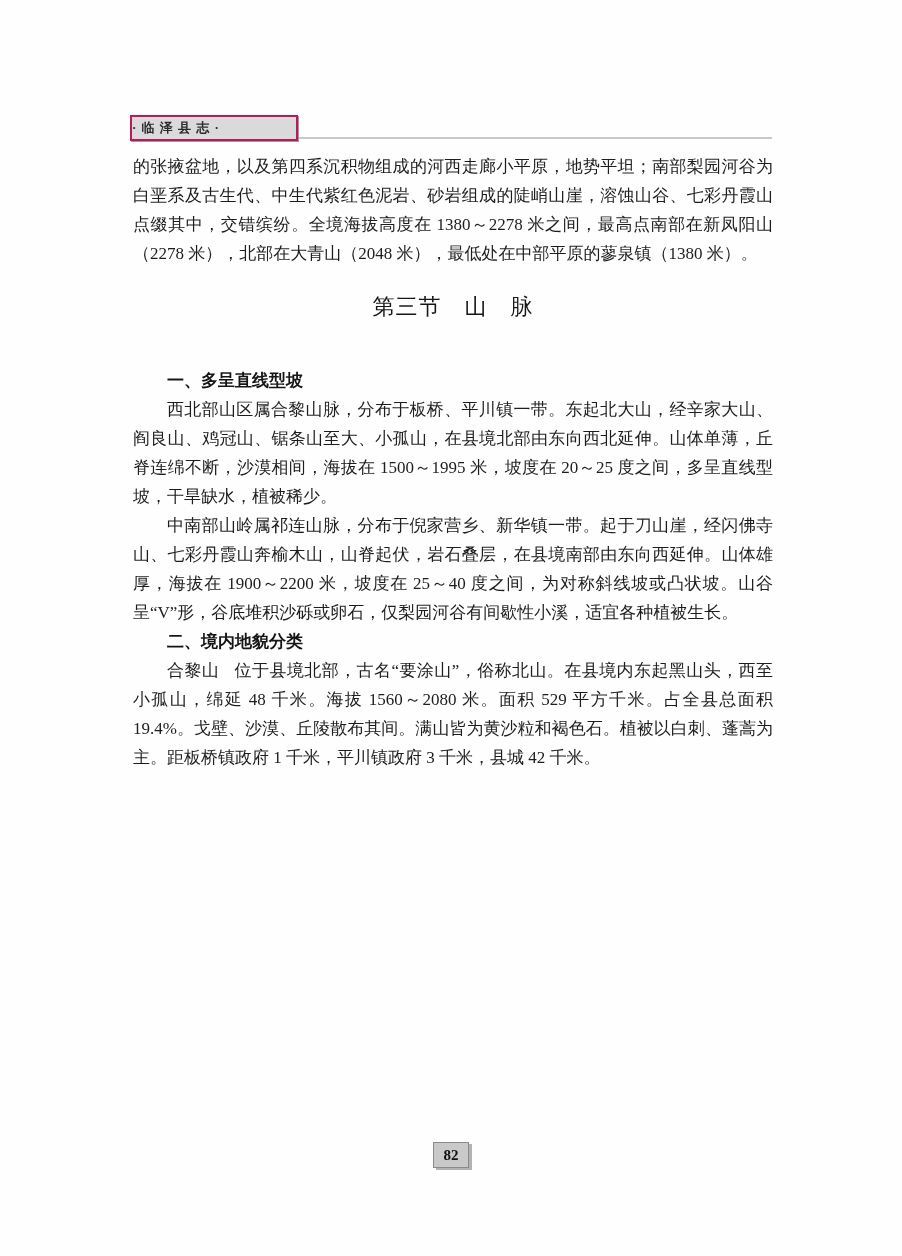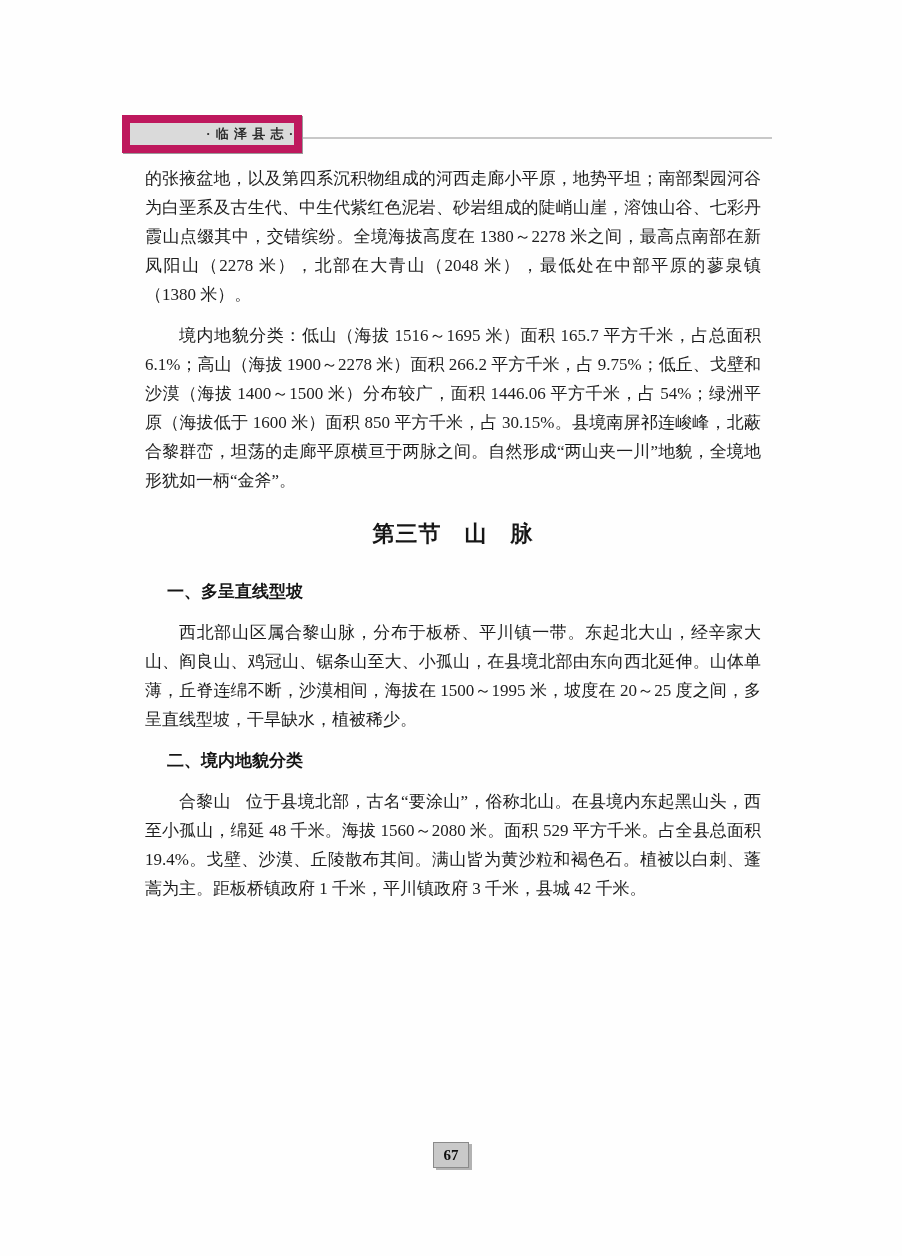--- a/index.html
+++ b/index.html
@@ -20,30 +20,30 @@
   .header-rule {
     position: absolute;
     left: 134px;
     top: 137px;
     width: 638px;
     height: 2px;
     background: #c8c8c8;
   }
   .header-box {
     position: absolute;
-    left: 122px;
+    left: 130px;
     top: 115px;
     width: 164px;
     height: 22px;
     background: #dadada;
-    border: 8px solid #be185d;
+    border: 2px solid #be185d;
     box-shadow: 1px 1px 0 #9a9a9a;
     display: flex;
     align-items: center;
-    justify-content: flex-end;
+    justify-content: flex-start;
     z-index: 2;
   }
   .header-box span {
     font-family: "Liberation Serif", "DejaVu Serif", serif;
     font-weight: bold;
     font-size: 13px;
     letter-spacing: 1px;
     color: #2b2b2b;
     white-space: nowrap;
   }
@@ -51,27 +51,27 @@
   .content {
     position: absolute;
     left: 133px;
     top: 152px;
     width: 640px;
     font-size: 17px;
     line-height: 29px;
     text-align: justify;
     color: #1d1d1d;
   }
-  .content p { margin: 12px; }
+  .content p { margin: 0; }
   .indent { text-indent: 2em; }
   .section-heading {
-    margin: 24px 0 28px 0;
+    margin: 24px 0 44px 0;
     font-family: "Liberation Serif", "DejaVu Serif", serif;
     font-size: 22px;
-    font-weight: bold;
+    font-weight: normal;
     line-height: 30px;
     text-align: center;
     text-indent: 0;
     letter-spacing: 1px;
     color: #161616;
   }
   .subheading {
     margin: 0;
     font-family: "Liberation Sans", sans-serif;
     font-weight: bold;
@@ -110,36 +110,36 @@
 
   <div class="header-rule"></div>
   <div class="header-box">
     <span>· 临 泽 县 志 ·</span>
   </div>
 
   <main class="content">
 
     <p class="body-para">的张掖盆地，以及第四系沉积物组成的河西走廊小平原，地势平坦；南部梨园河谷为白垩系及古生代、中生代紫红色泥岩、砂岩组成的陡峭山崖，溶蚀山谷、七彩丹霞山点缀其中，交错缤纷。全境海拔高度在 1380～2278 米之间，最高点南部在新凤阳山（2278 米），北部在大青山（2048 米），最低处在中部平原的蓼泉镇（1380 米）。</p>
 
-    <p class="body-para indent">境内地貌分类：低山（海拔 1516～1695 米）面积 165.7 平方千米，占总面积 6.1%；高山（海拔 1900～2278 米）面积 266.2 平方千米，占 9.75%；低丘、戈壁和沙漠（海拔 1400～1500 米）分布较广，面积 1446.06 平方千米，占 54%；绿洲平原（海拔低于 1600 米）面积 850 平方千米，占 30.15%。县境南屏祁连峻峰，北蔽合黎群峦，坦荡的走廊平原横亘于两脉之间。自然形成“两山夹一川”地貌，全境地形犹如一柄“金斧”。</p>
 
     <h1 class="section-heading">第三节　山　脉</h1>
 
     <h2 class="subheading">一、多呈直线型坡</h2>
 
     <p class="body-para indent">西北部山区属合黎山脉，分布于板桥、平川镇一带。东起北大山，经辛家大山、阎良山、鸡冠山、锯条山至大、小孤山，在县境北部由东向西北延伸。山体单薄，丘脊连绵不断，沙漠相间，海拔在 1500～1995 米，坡度在 20～25 度之间，多呈直线型坡，干旱缺水，植被稀少。</p>
 
+    <p class="body-para indent">中南部山岭属祁连山脉，分布于倪家营乡、新华镇一带。起于刀山崖，经闪佛寺山、七彩丹霞山奔榆木山，山脊起伏，岩石叠层，在县境南部由东向西延伸。山体雄厚，海拔在 1900～2200 米，坡度在 25～40 度之间，为对称斜线坡或凸状坡。山谷呈“V”形，谷底堆积沙砾或卵石，仅梨园河谷有间歇性小溪，适宜各种植被生长。</p>
 
     <h2 class="subheading">二、境内地貌分类</h2>
 
     <p class="body-para indent">
       <span class="term">合黎山</span><span>位于县境北部，古名“要涂山”，俗称北山。在县境内东起黑山头，西至小孤山，绵延 48 千米。海拔 1560～2080 米。面积 529 平方千米。占全县总面积 19.4%。戈壁、沙漠、丘陵散布其间。满山皆为黄沙粒和褐色石。植被以白刺、蓬蒿为主。距板桥镇政府 1 千米，平川镇政府 3 千米，县城 42 千米。</span>
     </p>
 
 
 
   </main>
 
   <div class="page-number-box">
-    <span>67</span>
+    <span>82</span>
   </div>
 
 </div>
 
 </body></html>

